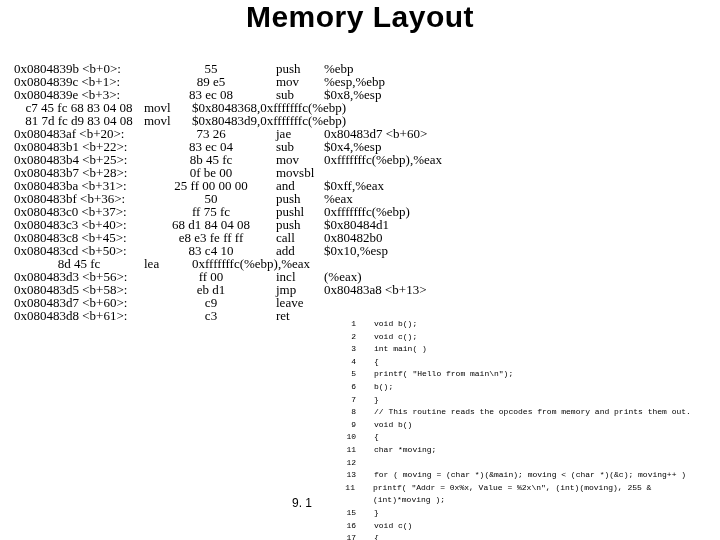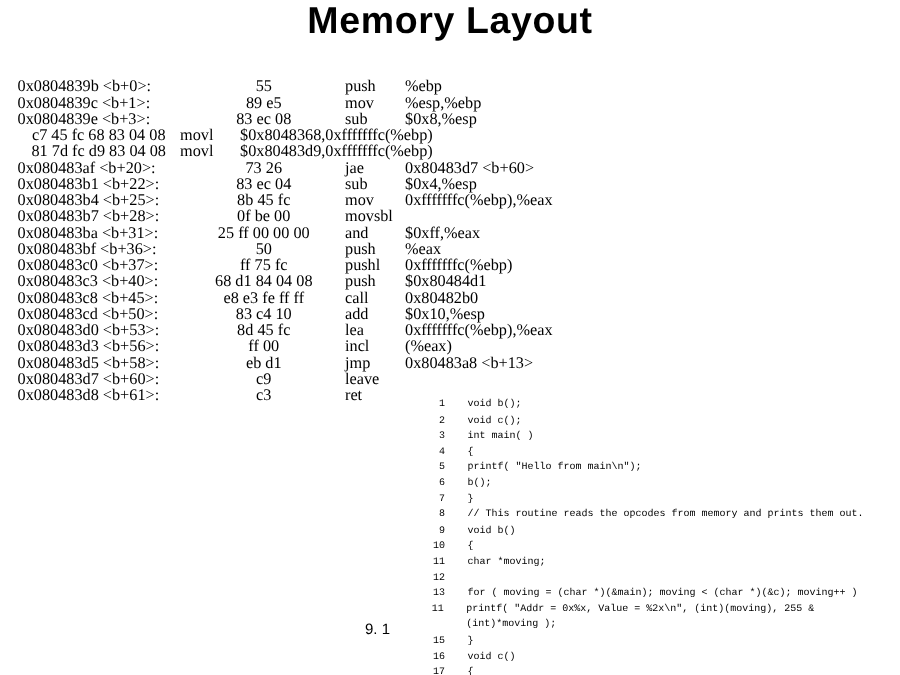--- a/index.html
+++ b/index.html
@@ -64,21 +64,21 @@
     <div class="row"><span class="c-addr">0x080483af &lt;b+20&gt;:</span><span class="c-bytes">73 26</span><span class="c-mnem">jae</span><span class="c-ops">0x80483d7 &lt;b+60&gt;</span></div>
     <div class="row"><span class="c-addr">0x080483b1 &lt;b+22&gt;:</span><span class="c-bytes">83 ec 04</span><span class="c-mnem">sub</span><span class="c-ops">$0x4,%esp</span></div>
     <div class="row"><span class="c-addr">0x080483b4 &lt;b+25&gt;:</span><span class="c-bytes">8b 45 fc</span><span class="c-mnem">mov</span><span class="c-ops">0xfffffffc(%ebp),%eax</span></div>
     <div class="row"><span class="c-addr">0x080483b7 &lt;b+28&gt;:</span><span class="c-bytes">0f be 00</span><span class="c-mnem">movsbl</span></div>
     <div class="row"><span class="c-addr">0x080483ba &lt;b+31&gt;:</span><span class="c-bytes">25 ff 00 00 00</span><span class="c-mnem">and</span><span class="c-ops">$0xff,%eax</span></div>
     <div class="row"><span class="c-addr">0x080483bf &lt;b+36&gt;:</span><span class="c-bytes">50</span><span class="c-mnem">push</span><span class="c-ops">%eax</span></div>
     <div class="row"><span class="c-addr">0x080483c0 &lt;b+37&gt;:</span><span class="c-bytes">ff 75 fc</span><span class="c-mnem">pushl</span><span class="c-ops">0xfffffffc(%ebp)</span></div>
     <div class="row"><span class="c-addr">0x080483c3 &lt;b+40&gt;:</span><span class="c-bytes">68 d1 84 04 08</span><span class="c-mnem">push</span><span class="c-ops">$0x80484d1</span></div>
     <div class="row"><span class="c-addr">0x080483c8 &lt;b+45&gt;:</span><span class="c-bytes">e8 e3 fe ff ff</span><span class="c-mnem">call</span><span class="c-ops">0x80482b0</span></div>
     <div class="row"><span class="c-addr">0x080483cd &lt;b+50&gt;:</span><span class="c-bytes">83 c4 10</span><span class="c-mnem">add</span><span class="c-ops">$0x10,%esp</span></div>
-    <div class="row"><span class="c-addr">0x080483d0 &lt;b+53&gt;:</span><span class="c-bytes">8d 45 fc</span><span class="c-mnem">lea</span><span class="c-ops">0xfffffffc(%ebp),%eax</span></div>
+    <div class="row"><span class="c-bytes">8d 45 fc</span><span class="c-mnem">lea</span><span class="c-ops">0xfffffffc(%ebp),%eax</span></div>
     <div class="row"><span class="c-addr">0x080483d3 &lt;b+56&gt;:</span><span class="c-bytes">ff 00</span><span class="c-mnem">incl</span><span class="c-ops">(%eax)</span></div>
     <div class="row"><span class="c-addr">0x080483d5 &lt;b+58&gt;:</span><span class="c-bytes">eb d1</span><span class="c-mnem">jmp</span><span class="c-ops">0x80483a8 &lt;b+13&gt;</span></div>
     <div class="row"><span class="c-addr">0x080483d7 &lt;b+60&gt;:</span><span class="c-bytes">c9</span><span class="c-mnem">leave</span><span class="c-ops"></span></div>
     <div class="row"><span class="c-addr">0x080483d8 &lt;b+61&gt;:</span><span class="c-bytes">c3</span><span class="c-mnem">ret</span><span class="c-ops"></span></div>
   </div>
 
 <div class="code">
     <div class="cline">
       <span class="ln">1</span>
       <span>void  b();</span>

